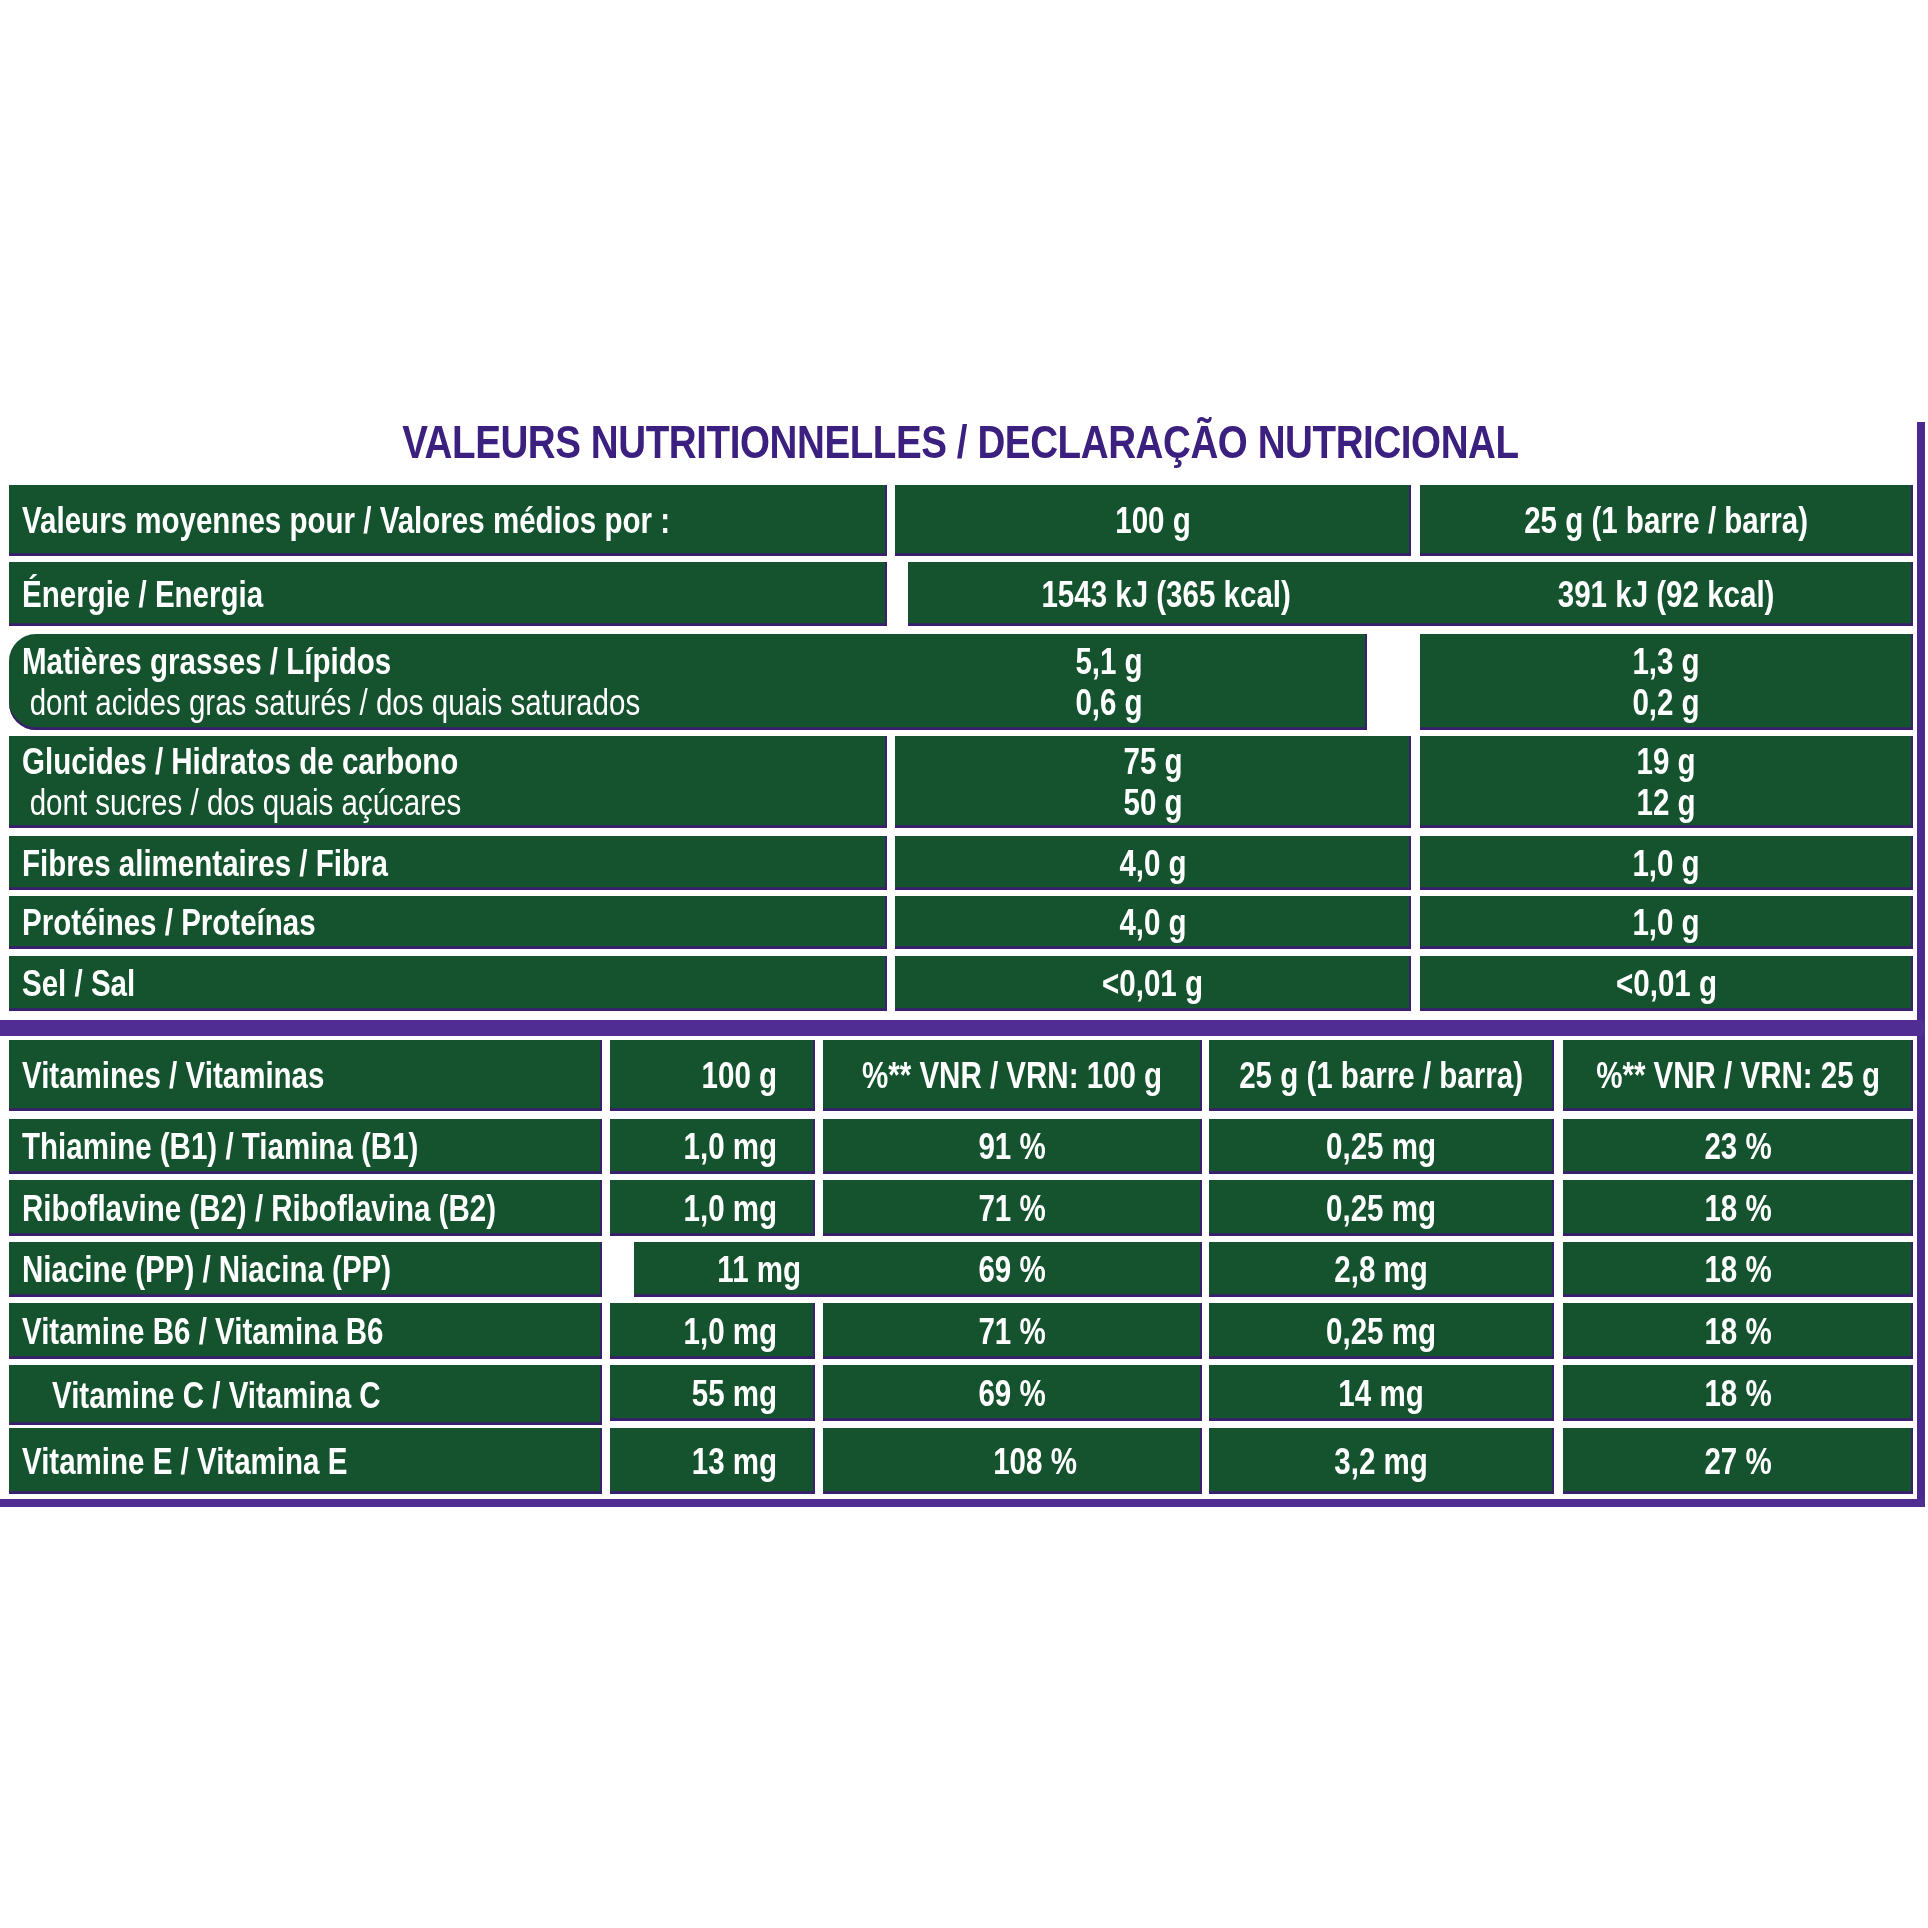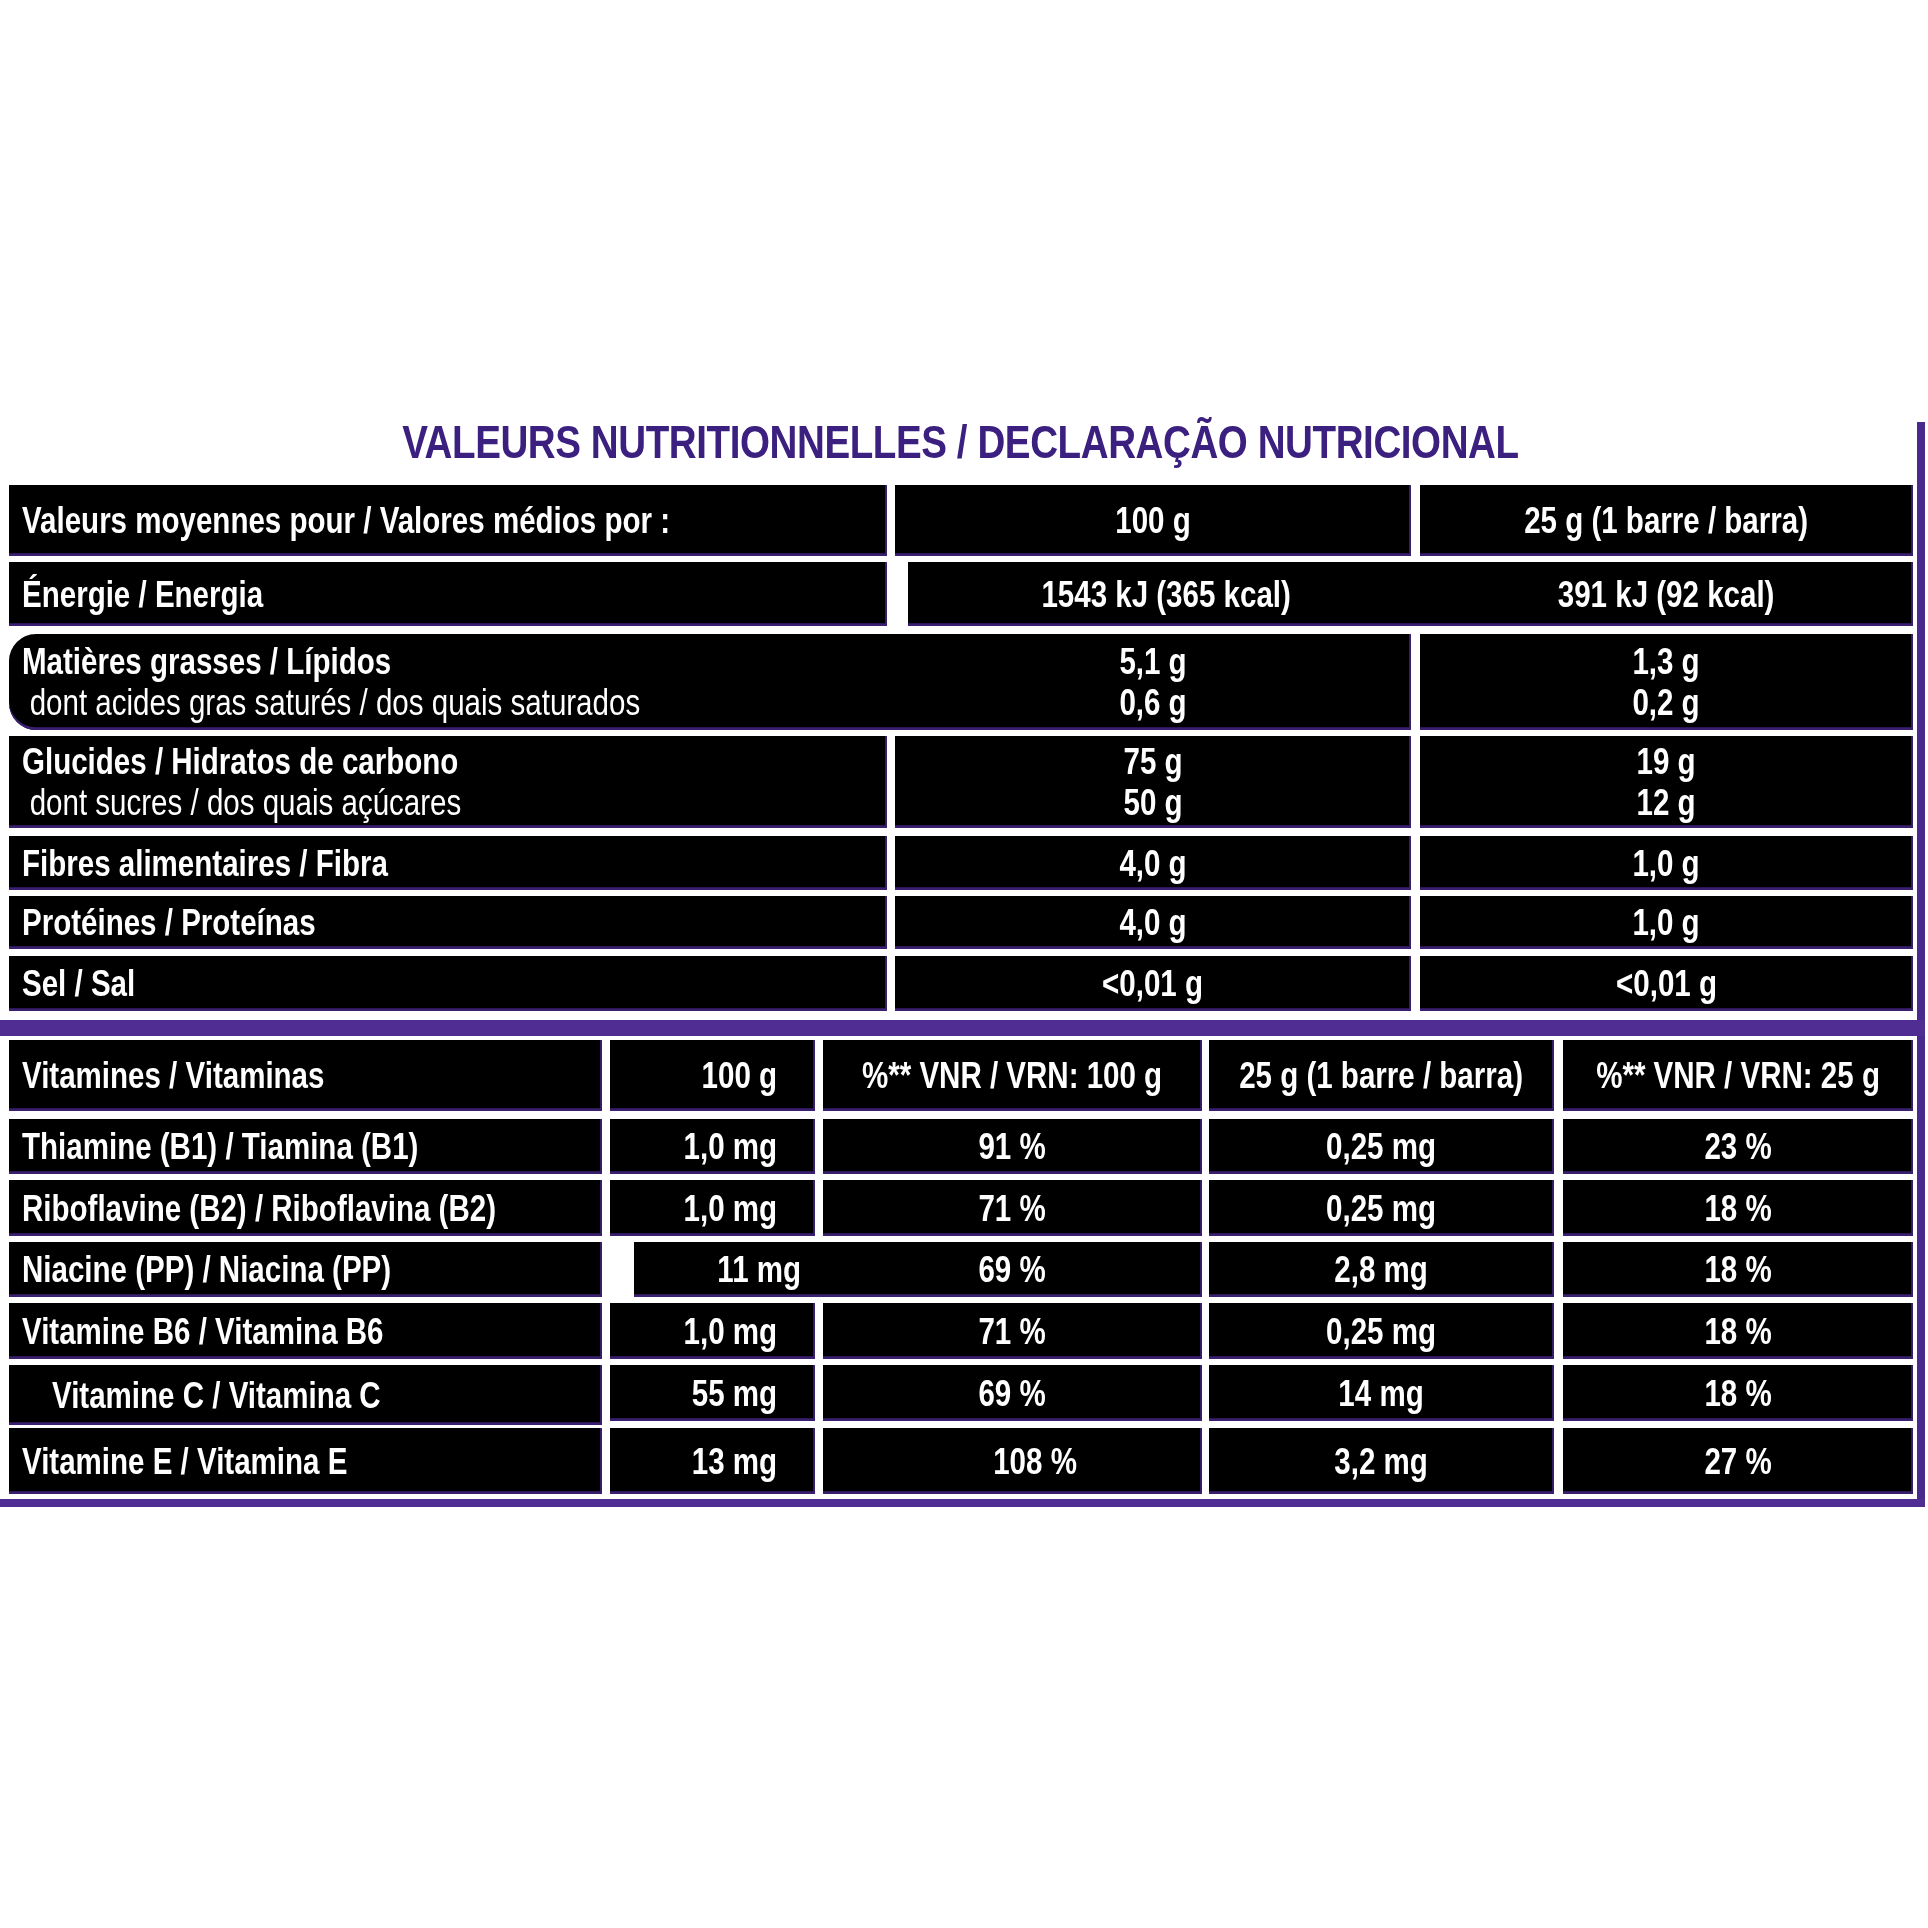--- a/index.html
+++ b/index.html
@@ -12,21 +12,21 @@
     font-weight: bold; font-size: 47px; color: #3b2080; letter-spacing: -0.5px;
     transform: scaleX(0.82); transform-origin: 960px 0;
   }
   .frame-right {
     position: absolute; left: 1917px; top: 422px; width: 7.5px; height: 1085px; background: #4a2a8e;
   }
   .band {
     position: absolute; left: 0; width: 1925px; background: #4f2d92;
   }
   .cell {
-    position: absolute; background: #000000; color: #ffffff;
+    position: absolute; background: #14532d; color: #ffffff;
     box-shadow: inset 0 -2.8px 0 #3a1f70, inset -1.9px 0 0 #3a1f70;
     font-weight: bold; font-size: 36px; line-height: 41px;
     display: flex; align-items: center; box-sizing: border-box;
     white-space: nowrap;
   }
   .cell .txt { display: inline-block; transform: scaleX(0.82); }
   .cell.left { justify-content: flex-start; padding-left: 13px; }
   .cell.left .txt { transform-origin: 0 50%; }
   .cell.center { justify-content: center; }
   .cell.center .txt { transform-origin: 50% 50%; }
@@ -65,21 +65,21 @@
   <div class="cell center" style="left:1420px; top:562px; width:493px; height:64px;">
     <span class="txt">391 kJ (92 kcal)</span>
   </div>
 
   <div class="cell left" style="left:9.4px; top:634px; width:1060px; height:96px;border-radius:27px;">
     <div class="stack">
       <span class="txt">Matières grasses / Lípidos</span>
       <span class="txt sub">dont acides gras saturés / dos quais saturados</span>
     </div>
   </div>
-  <div class="cell center" style="left:895px; top:634px; width:516px; height:96px;">
+  <div class="cell center" style="left:851px; top:634px; width:516px; height:96px;">
     <div class="stack">
       <span class="txt">5,1 g</span>
       <span class="txt">0,6 g</span>
     </div>
   </div>
   <div class="cell center" style="left:1420px; top:634px; width:493px; height:96px;">
     <div class="stack">
       <span class="txt">1,3 g</span>
       <span class="txt">0,2 g</span>
     </div>

